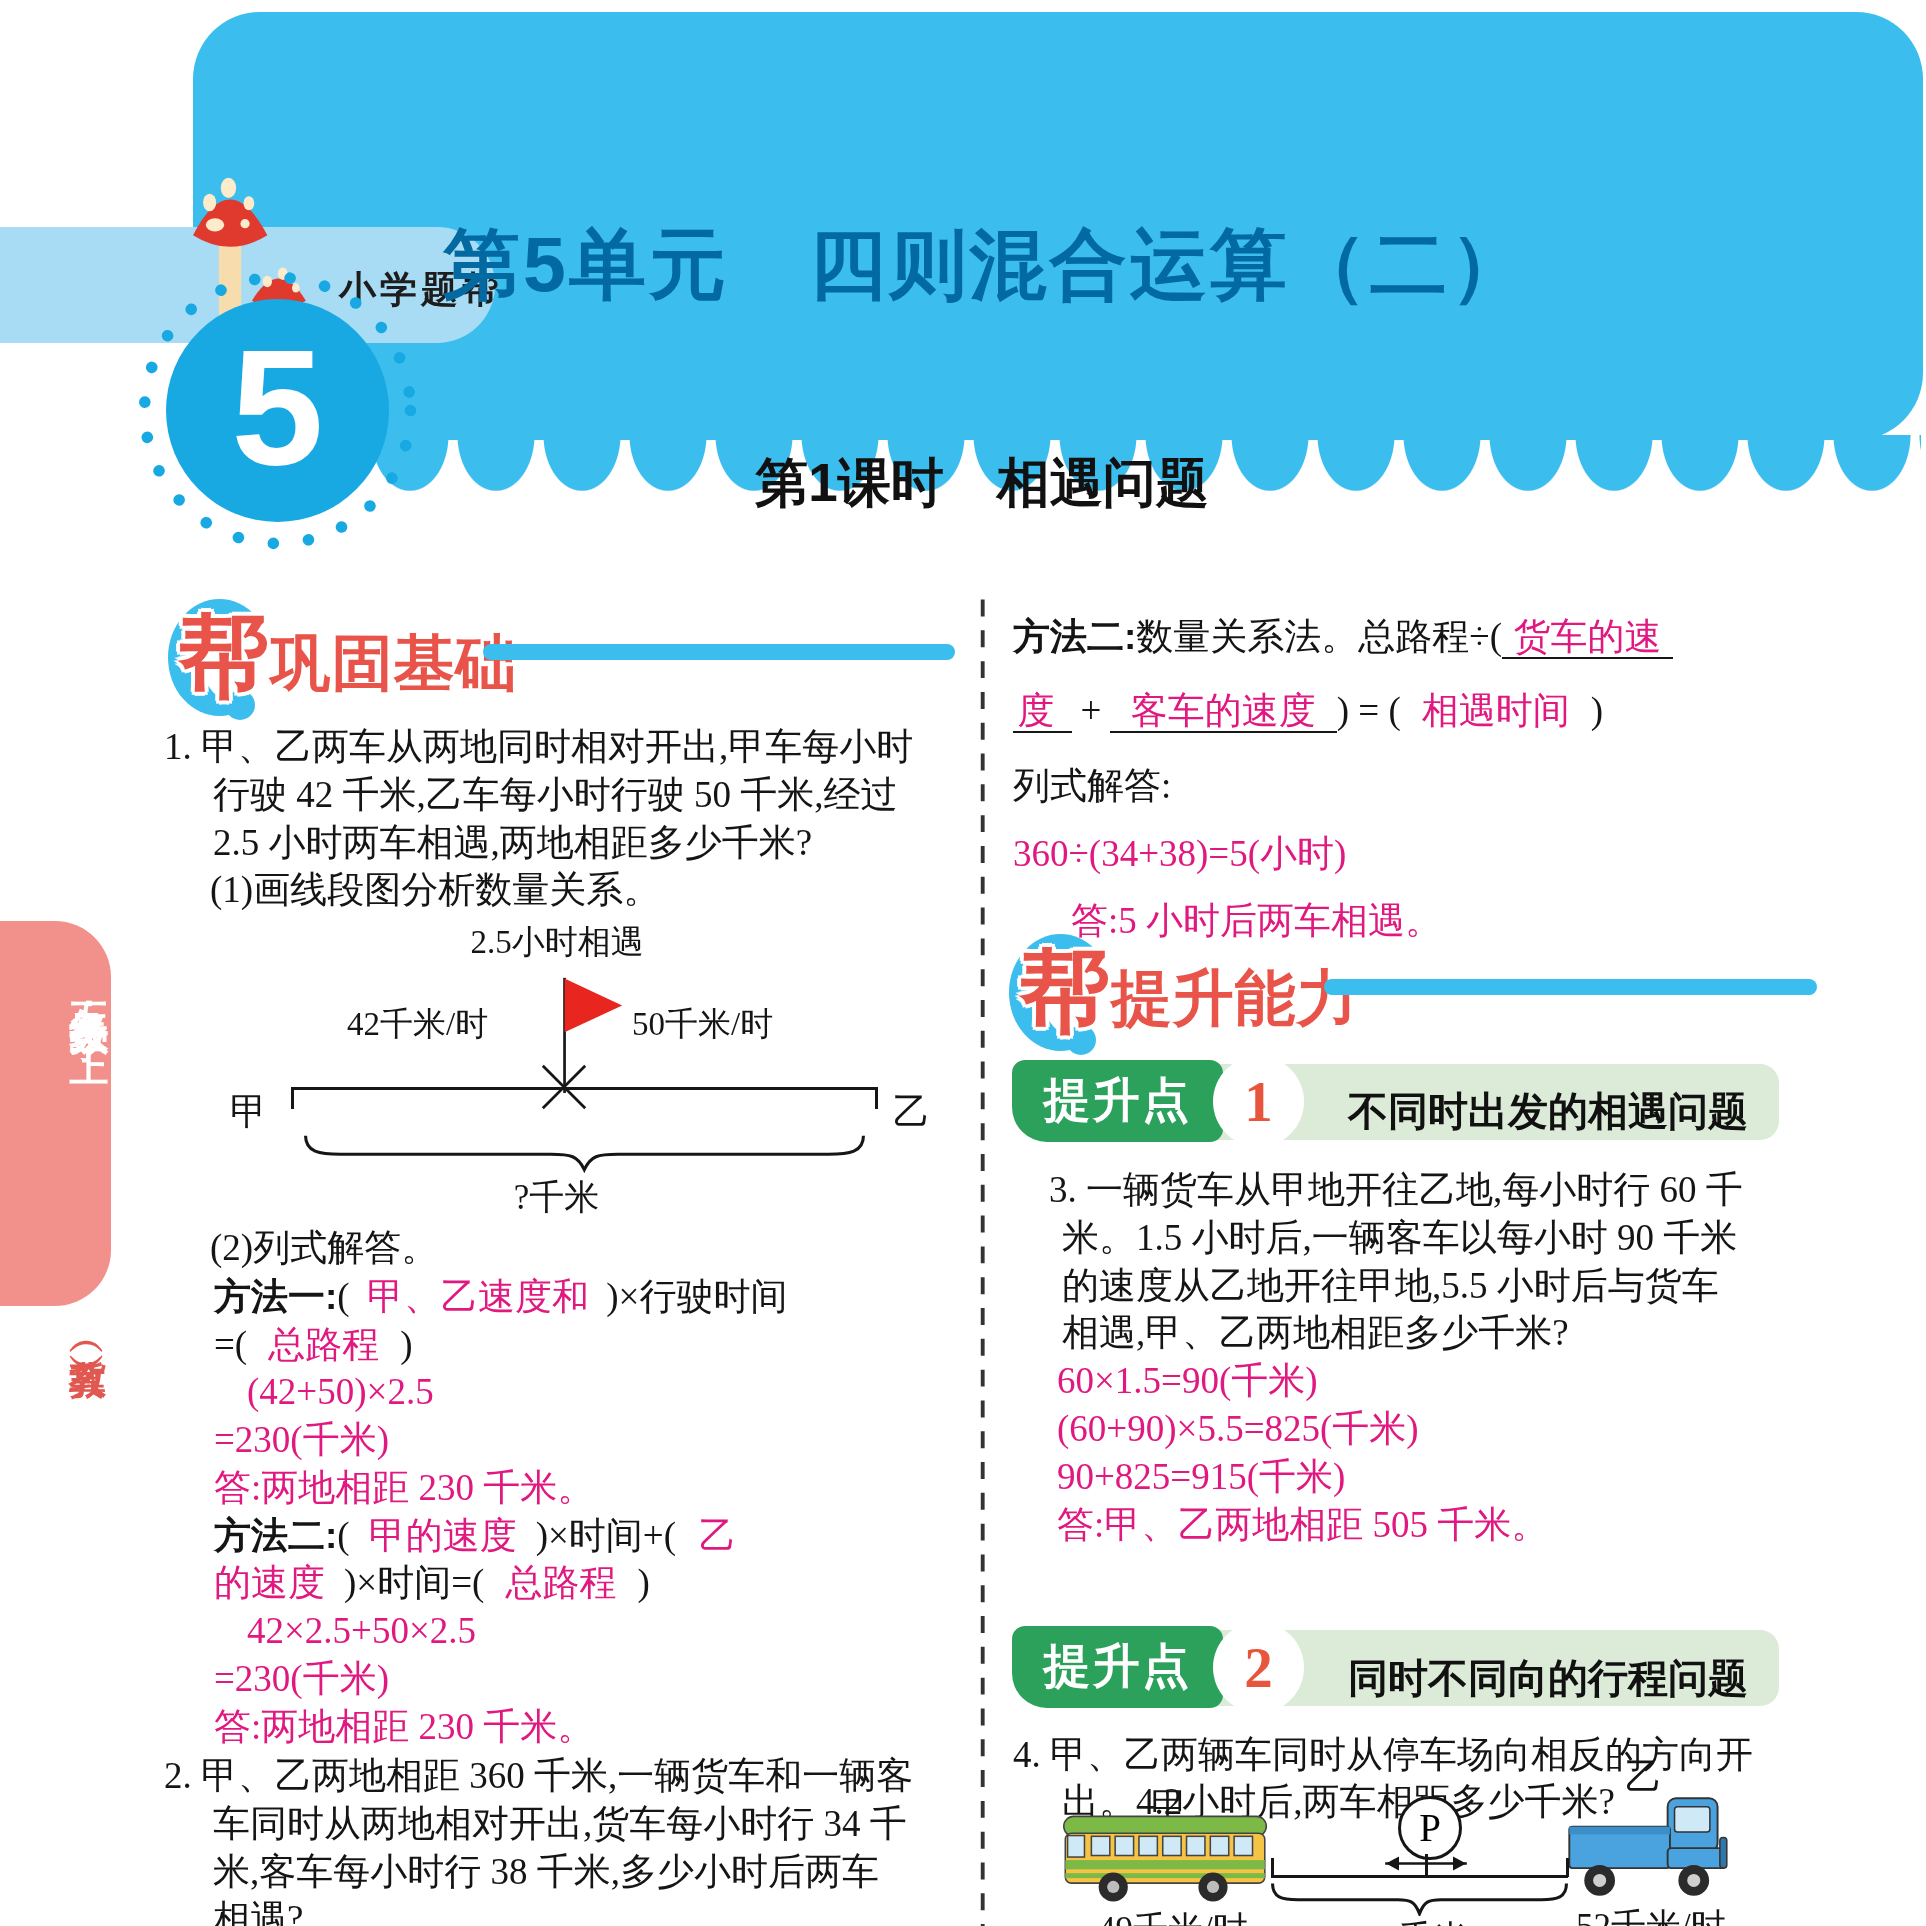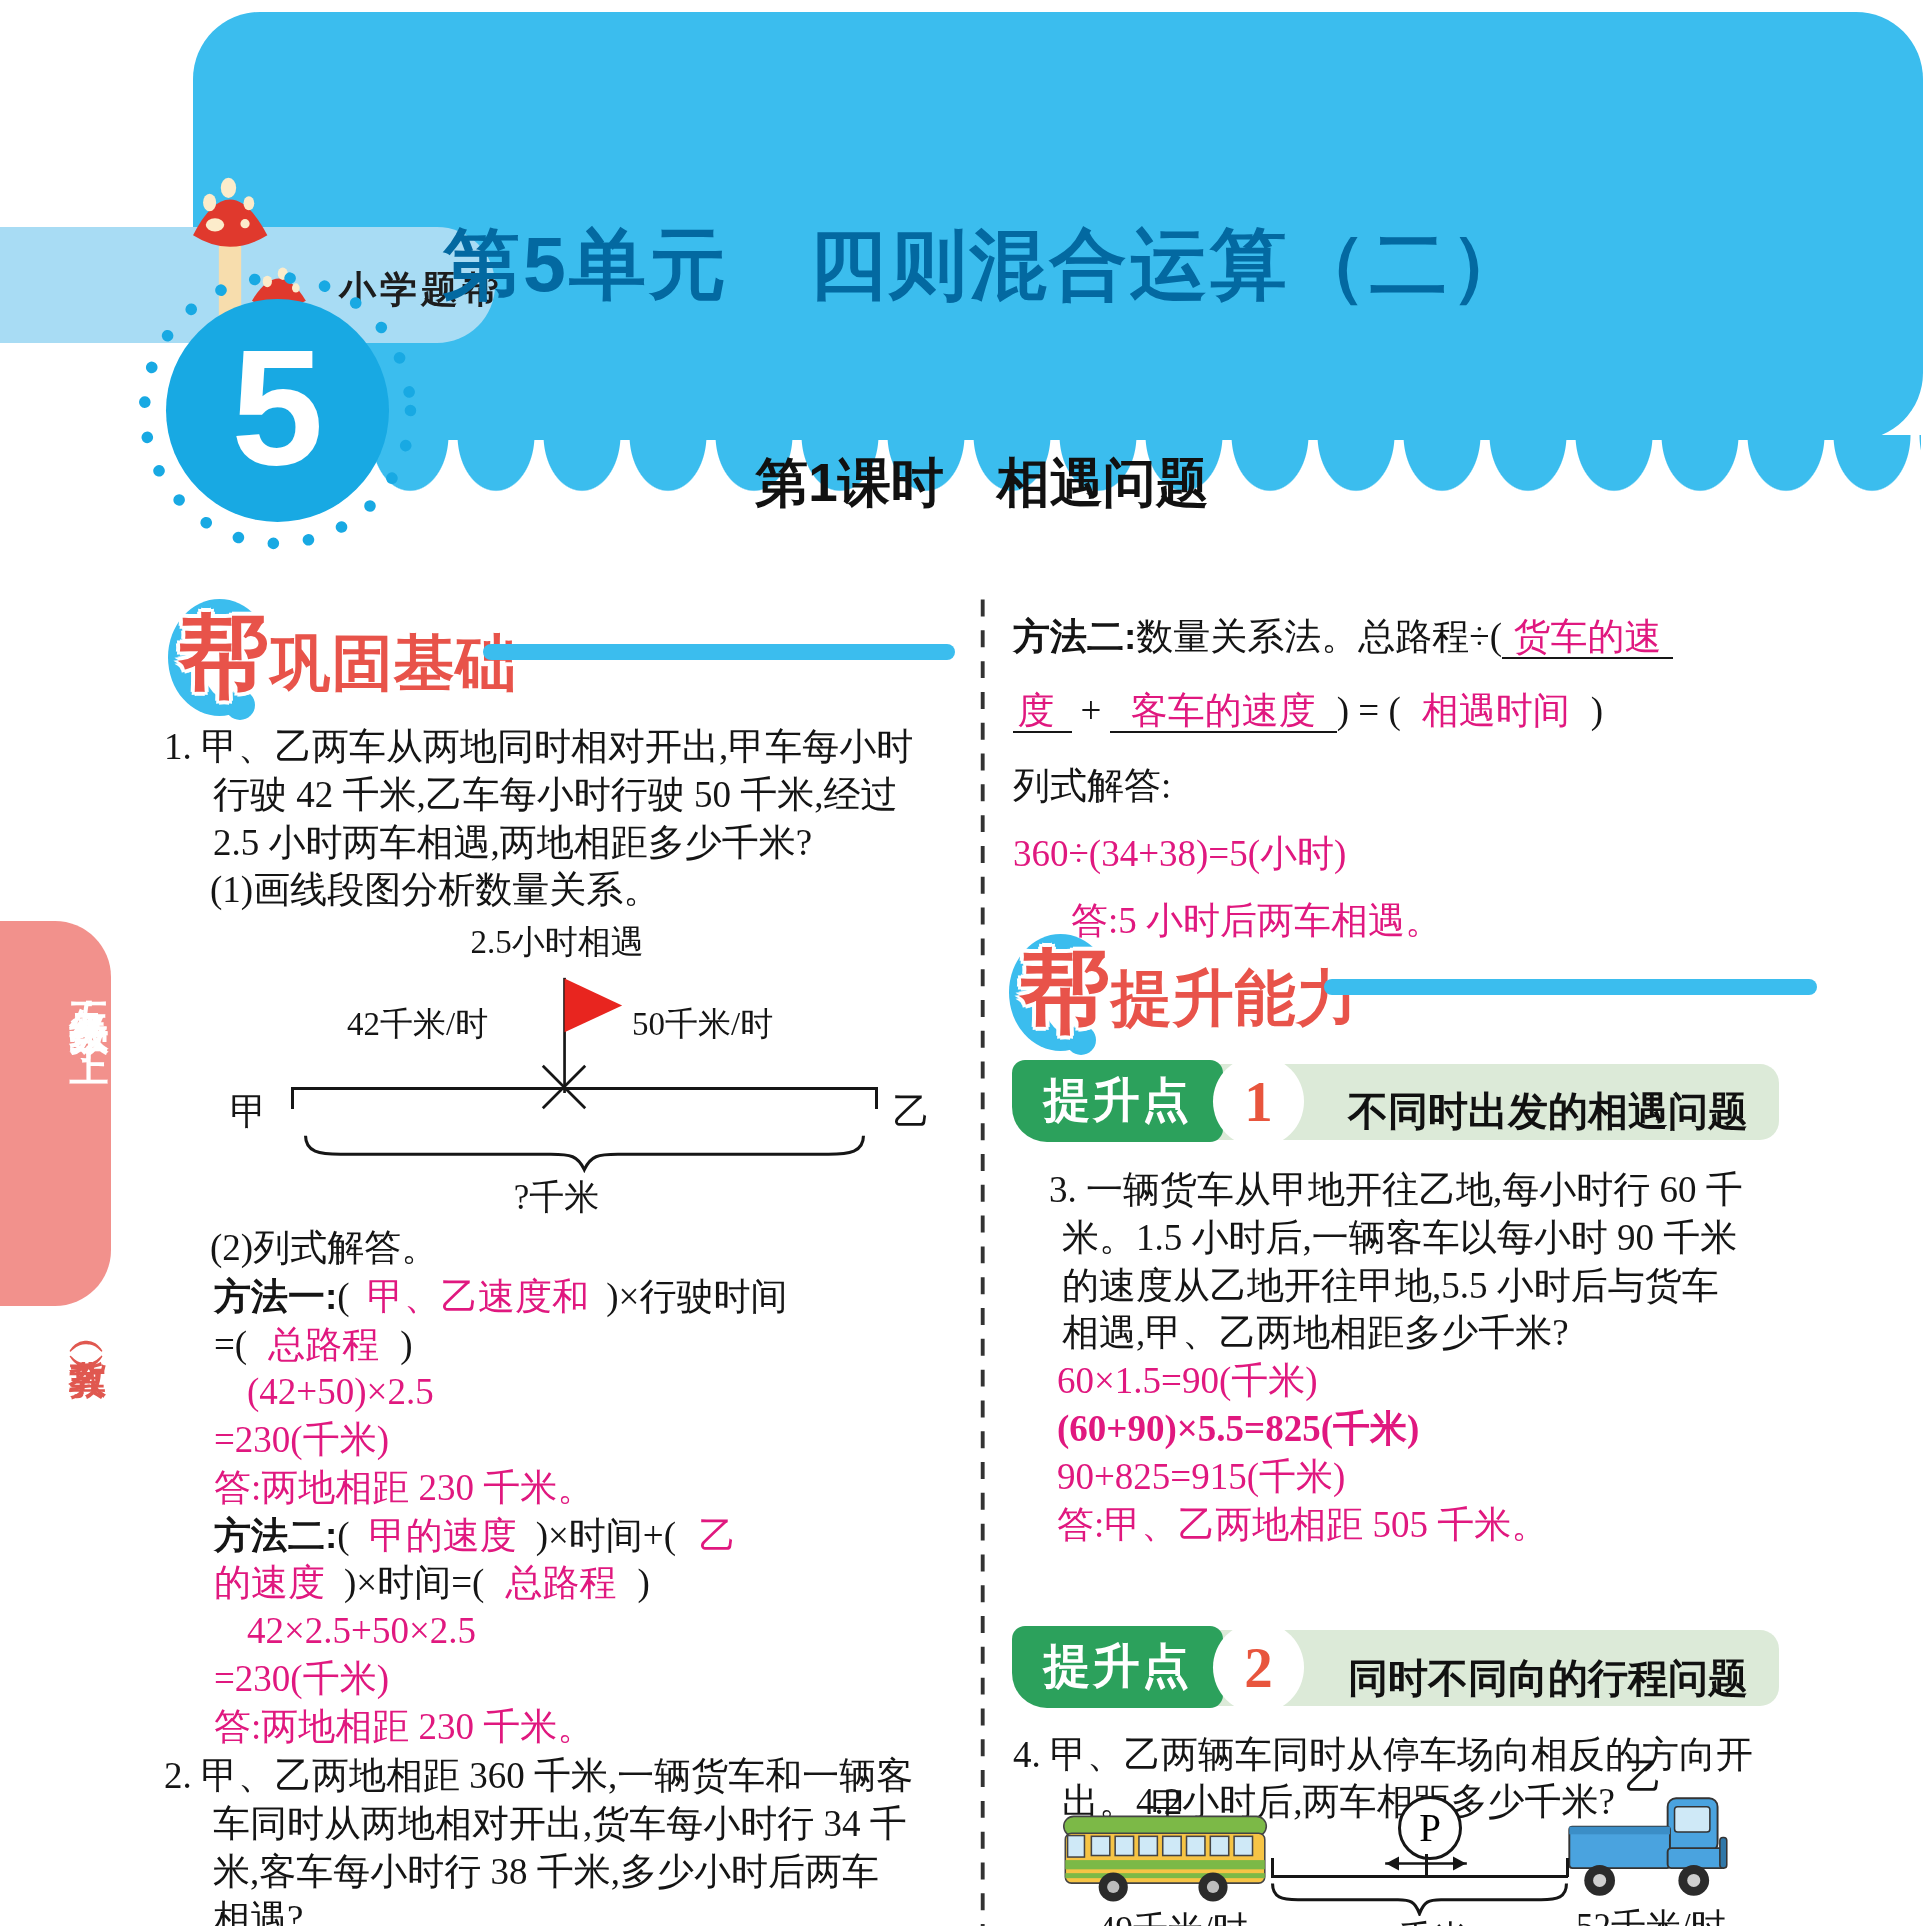--- a/index.html
+++ b/index.html
@@ -183,21 +183,21 @@
   <div class="pt-strip" style="left:1217px;top:1064px;width:562px;"></div>
   <div class="pt-pill" style="left:1012px;top:1060px;">提升点</div>
   <div class="pt-circle" style="left:1213px;top:1056px;">1</div>
   <div class="pt-title" style="left:1317px;top:1084px;width:462px;text-align:center;">不同时出发的相遇问题</div>
 
   <div class="t" style="left:1049px;top:1169px;">3. 一辆货车从甲地开往乙地,每小时行 60 千</div>
   <div class="t" style="left:1062px;top:1217px;">米。1.5 小时后,一辆客车以每小时 90 千米</div>
   <div class="t" style="left:1062px;top:1265px;">的速度从乙地开往甲地,5.5 小时后与货车</div>
   <div class="t" style="left:1062px;top:1312px;">相遇,甲、乙两地相距多少千米?</div>
   <div class="t pk" style="left:1057px;top:1360px;">60×1.5=90(千米)</div>
-  <div class="t pk" style="left:1057px;top:1408px;font-weight:bold;">(60+90)×5.5=825(千米)</div>
+  <div class="t pk" style="left:1057px;top:1408px;">(60+90)×5.5=825(千米)</div>
   <div class="t pk" style="left:1057px;top:1456px;">90+825=915(千米)</div>
   <div class="t pk" style="left:1057px;top:1504px;">答:甲、乙两地相距 505 千米。</div>
 
   <div class="pt-strip" style="left:1217px;top:1630px;width:562px;"></div>
   <div class="pt-pill" style="left:1012px;top:1626px;">提升点</div>
   <div class="pt-circle" style="left:1213px;top:1622px;">2</div>
   <div class="pt-title" style="left:1317px;top:1651px;width:462px;text-align:center;">同时不同向的行程问题</div>
 
   <div class="t" style="left:1013px;top:1734px;">4. 甲、乙两辆车同时从停车场向相反的方向开</div>
   <div class="t" style="left:1062px;top:1781px;">出。4.2小时后,两车相距多少千米?</div>

